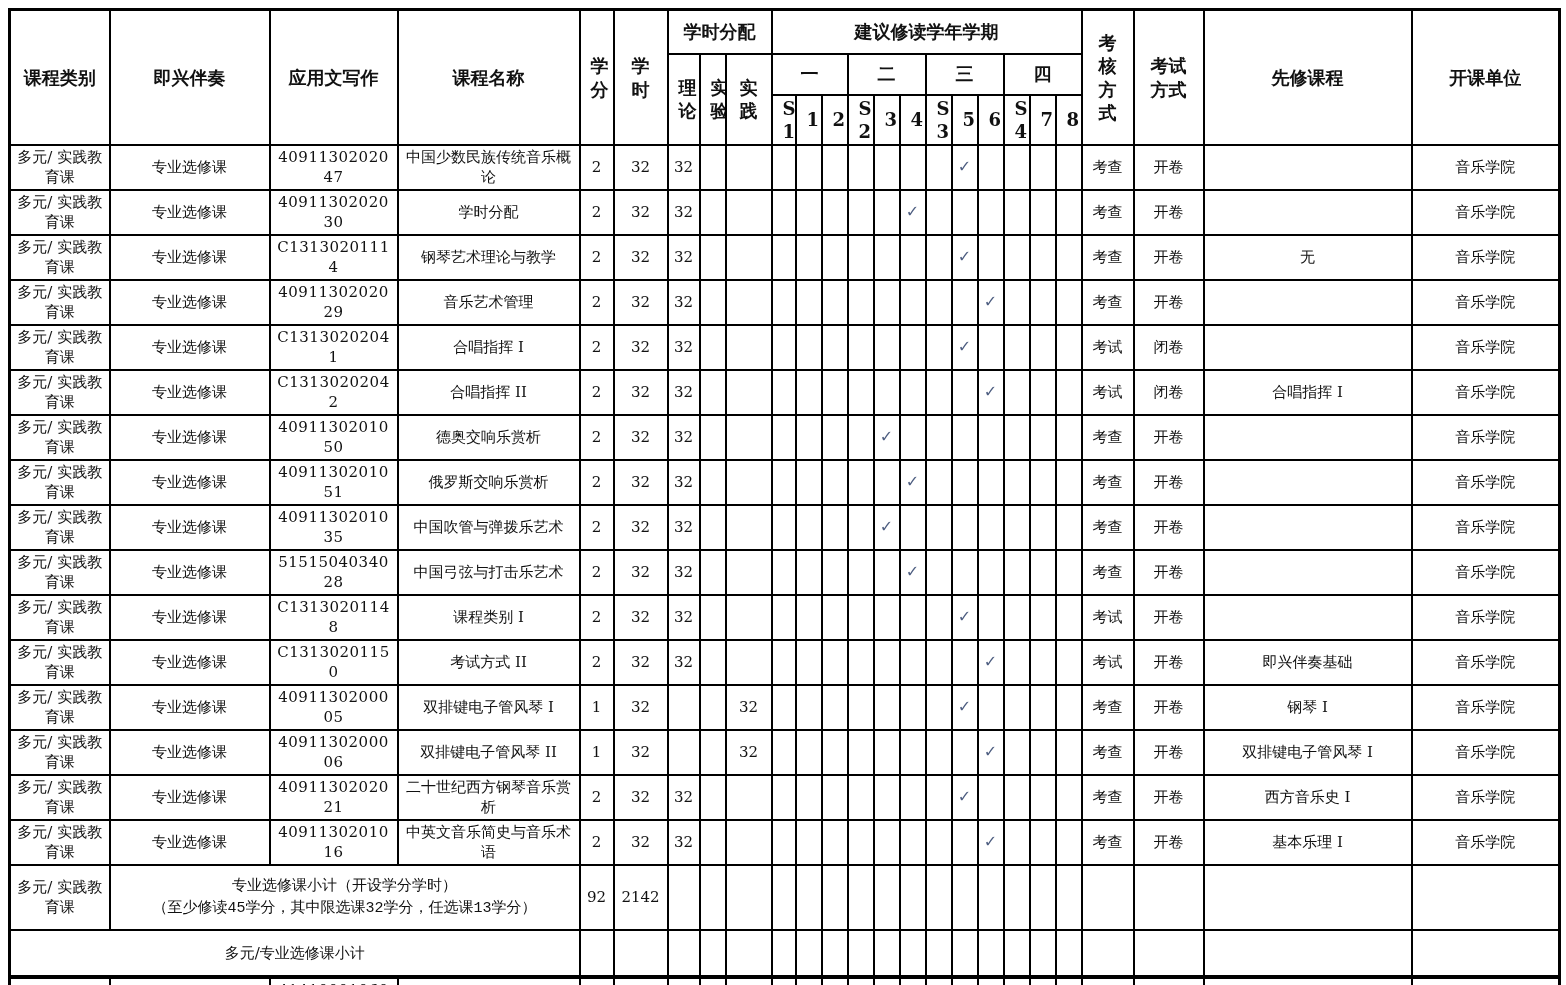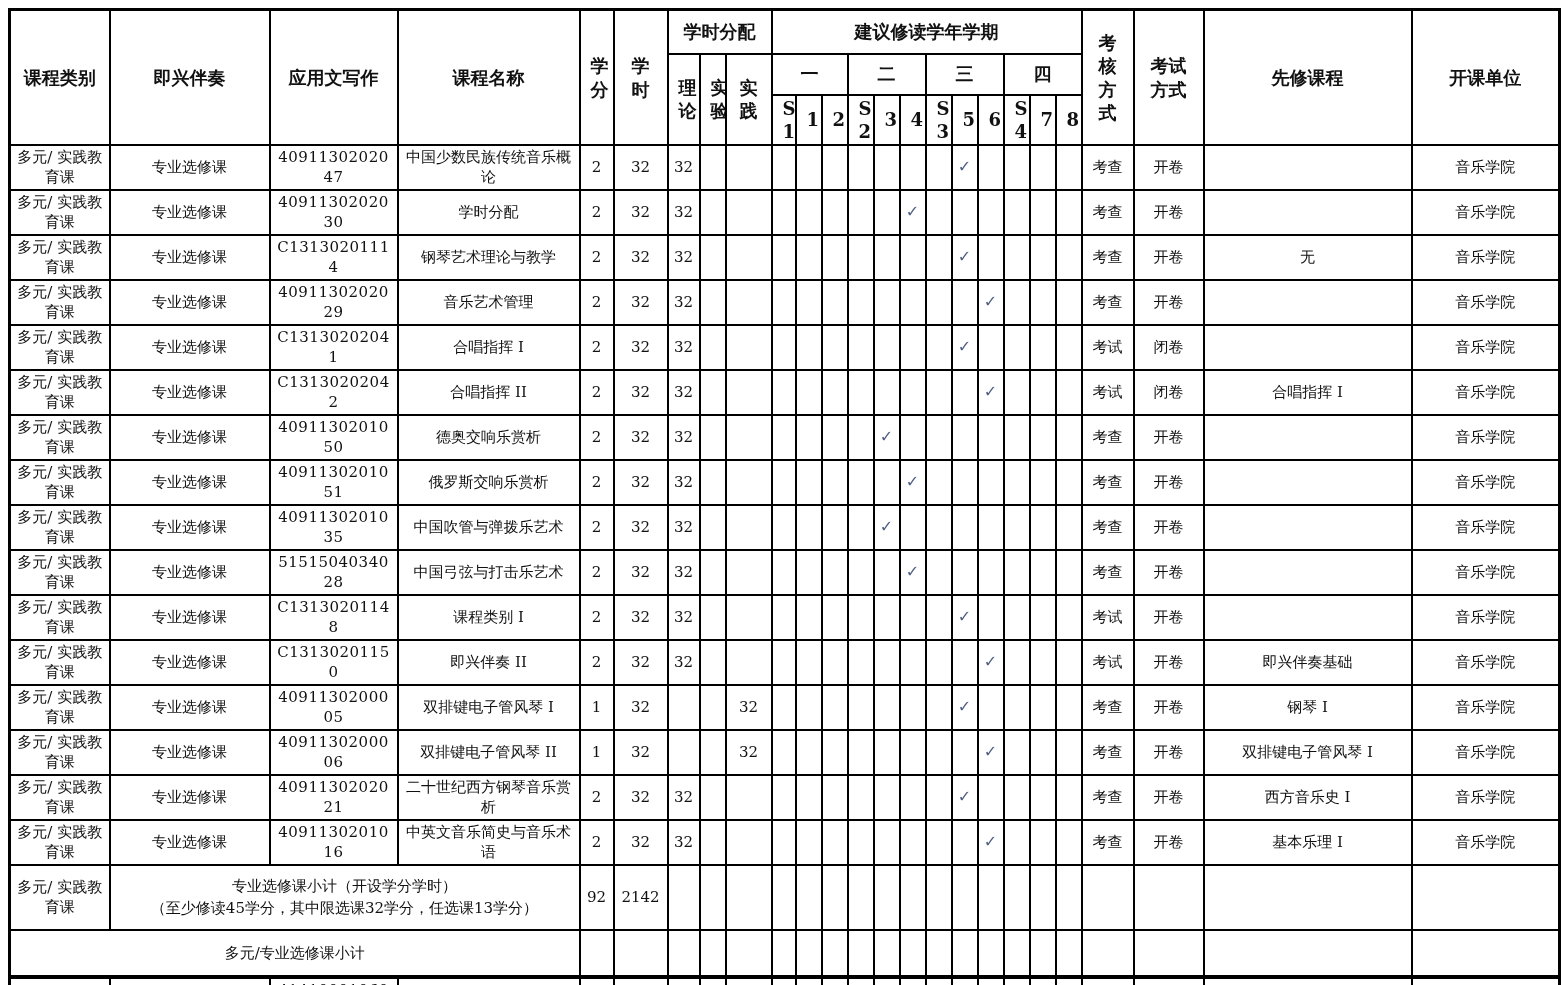--- a/index.html
+++ b/index.html
@@ -48,21 +48,21 @@
   tbody tr.course td { height: 41px; }
   tbody tr.subtotal-major td { height: 61px; }
   tbody tr.subtotal-category td { height: 42px; }
   tbody tr.section-break td { border-top: 4px solid #000; }
   td.check {
     color: #4d5d80;
     font-size: 16px;
     font-family: "DejaVu Sans", sans-serif;
   }
   td[data-name="course-code"] { letter-spacing: 0.5px; }
-  .subtotal-lines div { line-height: 1.45; }
+  .subtotal-lines div { line-height: 1.45; font-family: Liberation Mono, monospace; }
 </style>
 </head>
 <body>
 
 <div class="page" data-name="curriculum-page">
   <table class="curriculum" data-name="curriculum-table">
     <colgroup>
       <col style="width:100px">
         <col style="width:160px">
         <col style="width:128px">
@@ -423,21 +423,21 @@
           <td data-name="semester-cell"></td>
           <td data-name="assessment-method">考试</td>
           <td data-name="exam-mode">开卷</td>
           <td data-name="prerequisite"></td>
           <td data-name="offering-unit">音乐学院</td>
         </tr>
         <tr class="course" data-name="course-row">
           <td data-name="course-category">多元/ 实践教育课</td>
           <td data-name="course-type">专业选修课</td>
           <td data-name="course-code">C13130201150</td>
-          <td data-name="course-name">即兴伴奏 II</td>
+          <td data-name="course-name">考试方式 II</td>
           <td data-name="course-credit">2</td>
           <td data-name="course-hours">32</td>
           <td data-name="hours-theory">32</td>
           <td data-name="hours-experiment"></td>
           <td data-name="hours-practice"></td>
           <td data-name="semester-cell"></td>
           <td data-name="semester-cell"></td>
           <td data-name="semester-cell"></td>
           <td data-name="semester-cell"></td>
           <td data-name="semester-cell"></td>

